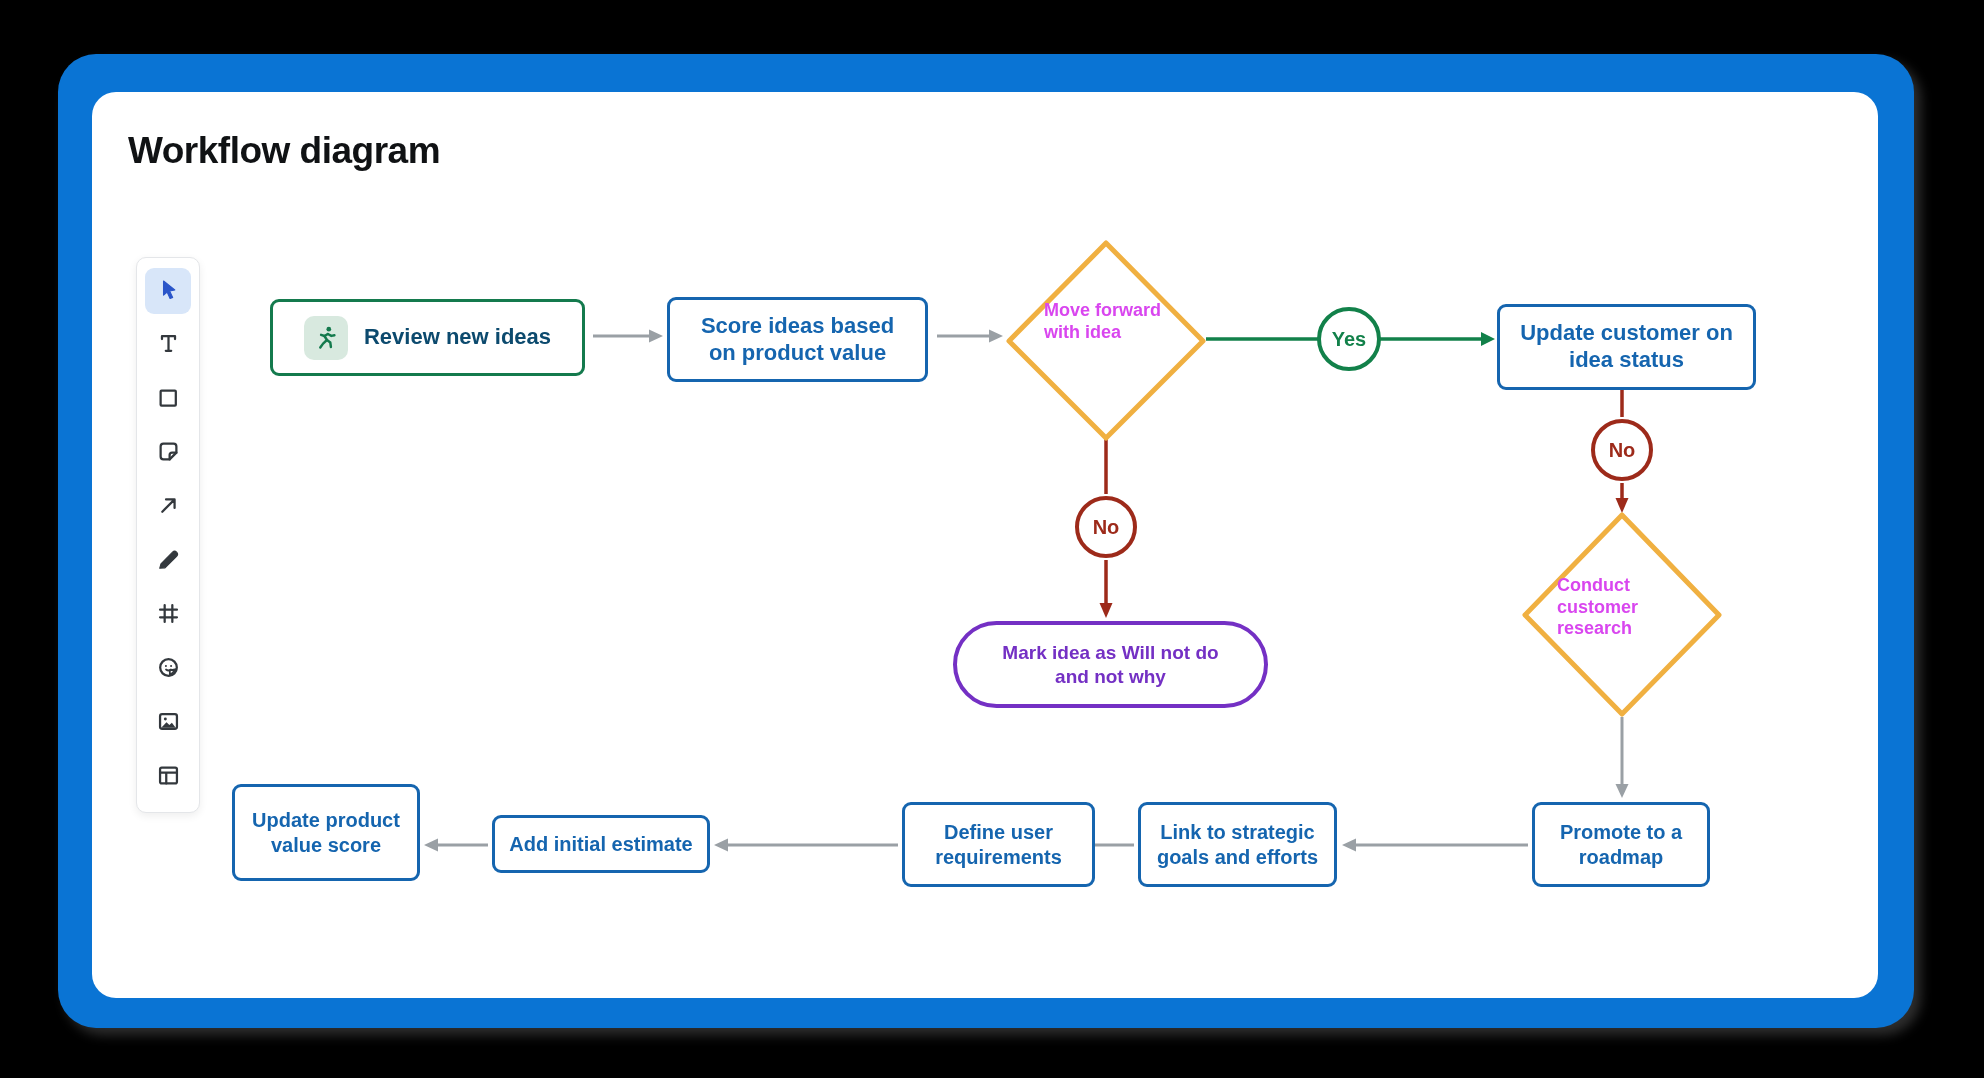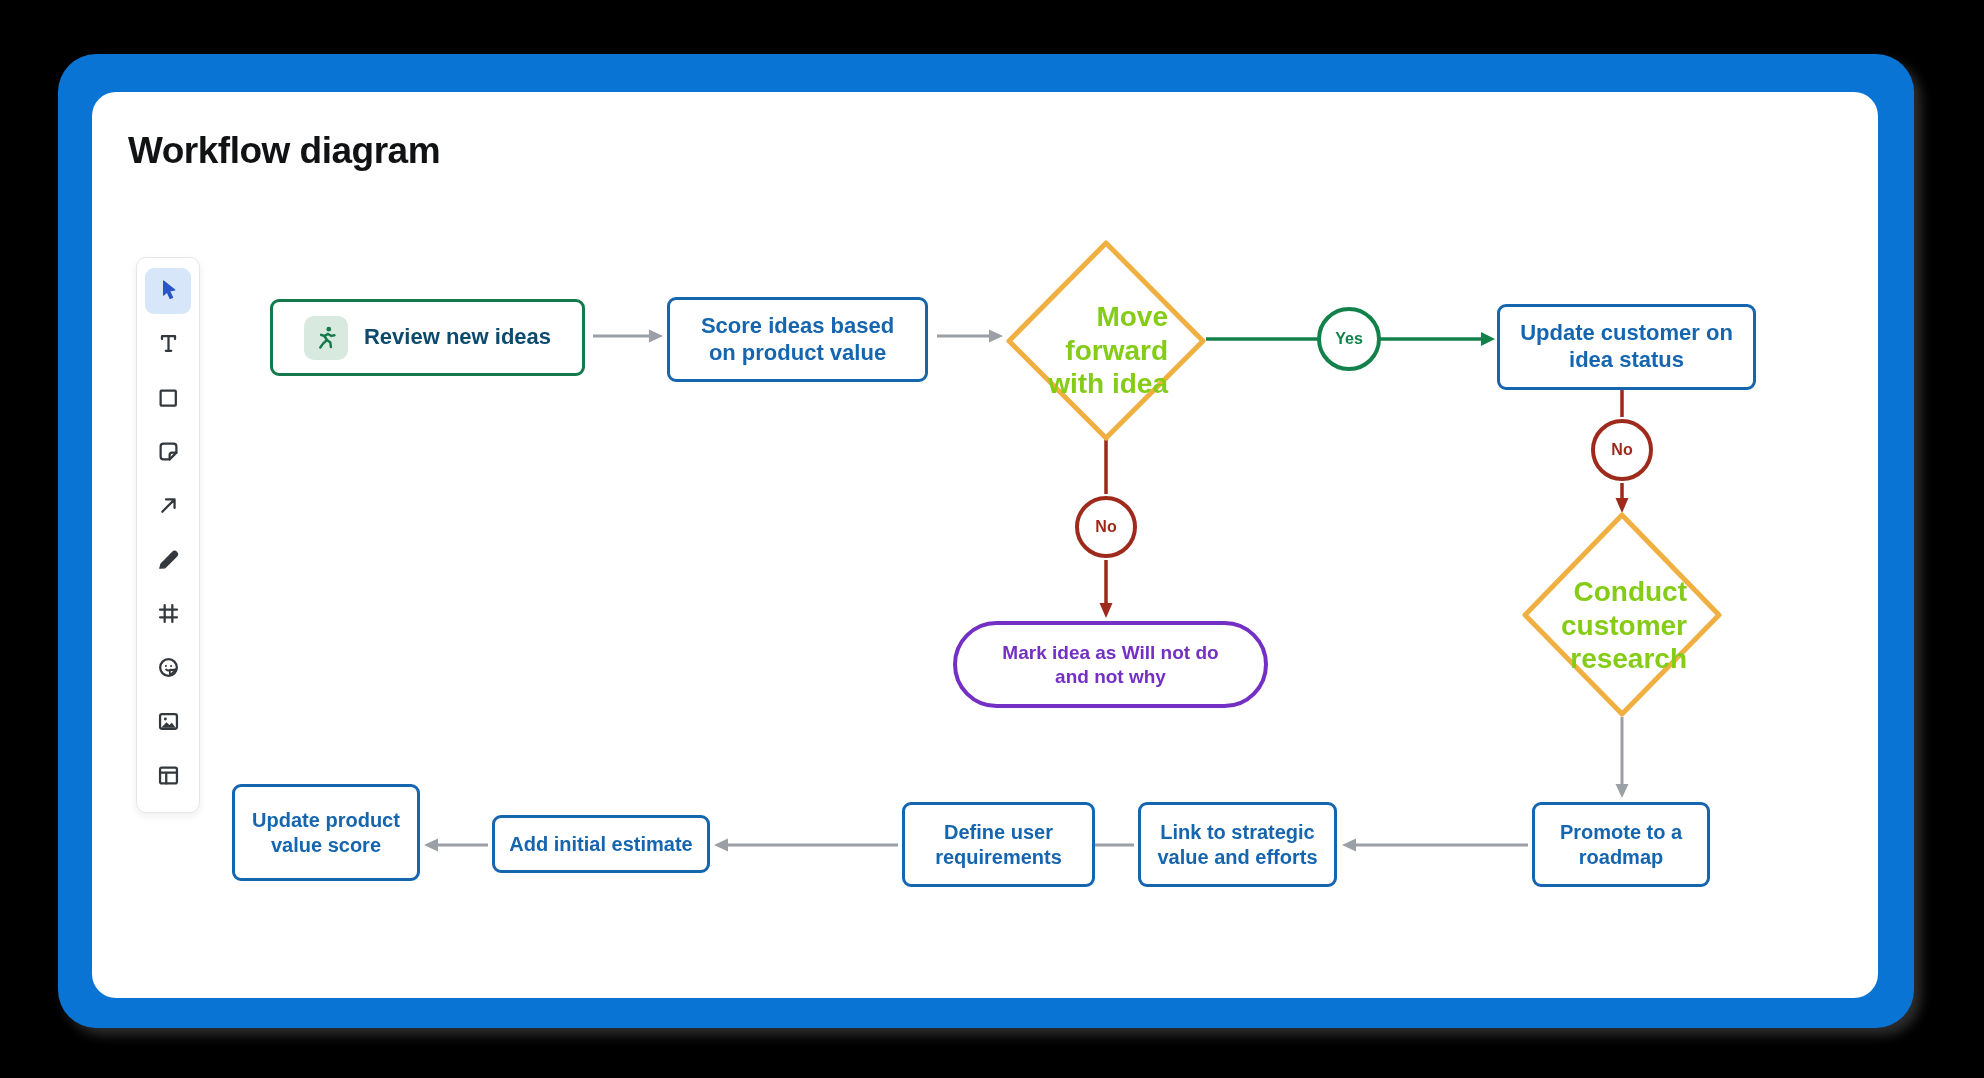--- a/index.html
+++ b/index.html
@@ -32,24 +32,24 @@
   .node-blue{border:3px solid #1565af;color:#1565af;border-radius:9px;font-weight:700;}
   .fs22{font-size:22px;line-height:1.22;}
   .fs20{font-size:20px;line-height:1.25;}
   .node-green{border:3px solid #147a4d;color:#0c4a6e;border-radius:9px;font-weight:700;}
   .node-purple{border:4px solid #7430c4;color:#7430c4;border-radius:48px;font-weight:600;
                font-size:19px;line-height:1.25;}
   .node-purple b{font-weight:800;}
   .chip{width:44px;height:44px;border-radius:10px;background:#d8e9df;display:flex;
         align-items:center;justify-content:center;flex:0 0 auto;}
   .chip svg{width:28px;height:28px;}
-  .diamond-label{position:absolute;z-index:3;color:#84cc16;font-weight:700;font-size:28px;
-                 line-height:1.2;text-align:right;cursor:pointer;}
+  .diamond-label{position:absolute;z-index:3;color:#d946ef;font-weight:700;font-size:18px;
+                 line-height:1.2;text-align:left;cursor:pointer;}
   .badge{position:absolute;z-index:3;background:#fff;border-radius:50%;display:flex;
-         align-items:center;justify-content:center;font-weight:700;font-size:16px;
+         align-items:center;justify-content:center;font-weight:700;font-size:20px;
          box-sizing:border-box;cursor:pointer;}
   .badge-yes{border:4px solid #12814a;color:#12814a;}
   .badge-no{border:4px solid #9d2a1a;color:#9d2a1a;}
   .txt-constrain{display:inline-block;}
 </style>
 </head>
 <body>
 
 <div id="screen">
   <div class="blue-frame"></div>
@@ -229,21 +229,21 @@
     <span class="txt-constrain" style="width:218px;"><span>Mark idea as </span><b>Will not do</b><span> and not why</span></span>
   </div>
 
   <div class="diamond-label" style="left:1557px;top:575px;width:130px;">Conduct customer research</div>
 
   <div class="node node-blue fs20" style="left:1532px;top:802px;width:178px;height:85px;padding:0 12px;">
     <span class="txt-constrain">Promote to a roadmap</span>
   </div>
 
   <div class="node node-blue fs20" style="left:1138px;top:802px;width:199px;height:85px;padding:0 4px;">
-    <span class="txt-constrain">Link to strategic value and efforts</span>
+    <span class="txt-constrain">Link to strategic goals and efforts</span>
   </div>
 
   <div class="node node-blue fs20" style="left:902px;top:802px;width:193px;height:85px;padding:0 6px;">
     <span class="txt-constrain">Define user requirements</span>
   </div>
 
   <div class="node node-blue fs20" style="left:492px;top:815px;width:218px;height:58px;padding:0 2px;">
     <span class="txt-constrain">Add initial estimate</span>
   </div>
 

